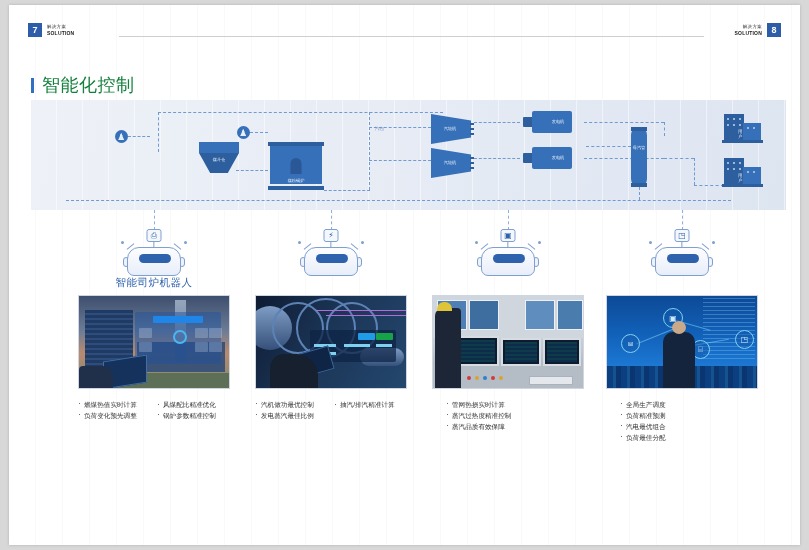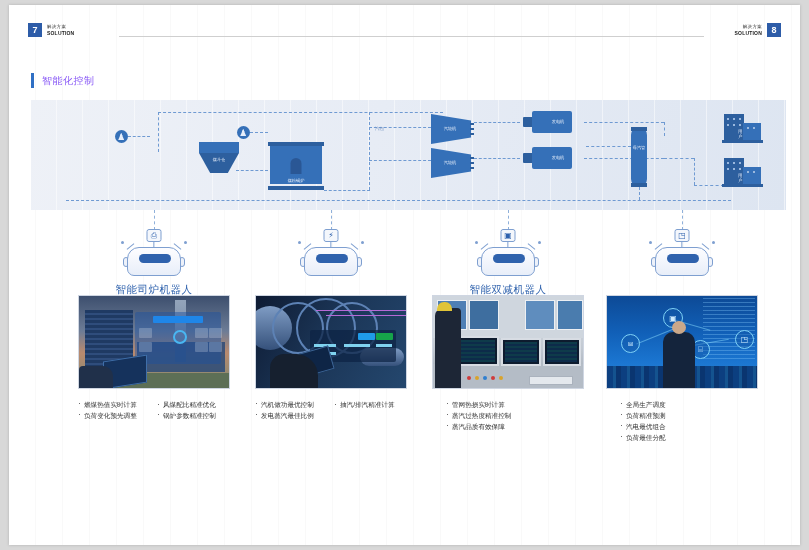--- a/index.html
+++ b/index.html
@@ -38,21 +38,21 @@
   .hdr-cn { font-size:4.5px; color:#333; letter-spacing:.3px; line-height:6px; }
   .hdr-en { font-size:5px; color:#222; font-weight:bold; letter-spacing:.2px; line-height:6px; }
   .hdr-txt { display:flex; flex-direction:column; justify-content:center; }
   .hdr-rule { position:absolute; left:110px; top:31px; width:585px; height:1px; background:#cfcfcf; }
   .hdr-right { position:absolute; right:19px; top:18px; display:flex; align-items:center; gap:5px; }
   .hdr-right .hdr-txt { align-items:flex-end; }
 
   
   .title-wrap { position:absolute; left:22px; top:68px; display:flex; align-items:center; gap:8px; }
   .title-bar { width:3px; height:15px; background:#2f6fc4; }
-  .title-txt { font-size:10px; color:#8b5cf6; letter-spacing:.5px; }
+  .title-txt { font-size:18px; color:#15803d; letter-spacing:.5px; }
 
   
   .diagram {
     position:absolute; left:22px; top:95px; width:755px; height:110px;
     background: linear-gradient(105deg,#eef1f7 0%,#e7ecf5 45%,#dde5f1 100%);
     overflow:hidden;
   }
   .diagram .dg-guides{
     position:absolute; inset:0;
     background-image: repeating-linear-gradient(
@@ -135,21 +135,21 @@
   .rbt .dot-l,.rbt .dot-r{ position:absolute; width:3.4px; height:3.4px; border-radius:50%;
                            background:#7e9fd0; top:11px;}
   .rbt .dot-l{ left:-6px; } .rbt .dot-r{ right:-6px; }
   .rbt .screen{
     position:absolute; left:50%; transform:translateX(-50%); top:-1px;
     width:15px; height:13px; background:#f4f7fc; border:1.3px solid #7e9fd0; border-radius:2.5px;
     display:flex; align-items:center; justify-content:center;
     font-size:8px; color:#2f62ad; line-height:1;
   }
   .rbt .neck{ position:absolute; left:50%; transform:translateX(-50%); top:12px; width:1.3px; height:5px; background:#7e9fd0;}
-  .rbt-label{ margin-top:7px; font-size:10.5px; color:#2f62ad; letter-spacing:.5px; }
+  .rbt-label{ font-size:10.5px; color:#2f62ad; letter-spacing:.5px; }
 
   
   .cards { position:absolute; left:22px; top:290px; width:755px; }
   .card { position:absolute; width:190px; }
   .photo {
     width:152px; height:94px; margin:0 auto; border:1px solid #cfd6e2;
     position:relative; overflow:hidden;
   }
   
   .ph1 { background:linear-gradient(#3d4f6e 0%,#6c7c96 38%,#b98a6e 62%,#7b8a74 100%); }
@@ -390,21 +390,20 @@
         <div class="ant-l"></div>
         <div class="ant-r"></div>
         <div class="dot-l"></div>
         <div class="dot-r"></div>
         <div class="ear-l"></div>
         <div class="ear-r"></div>
         <div class="head">
           <div class="visor"></div>
         </div>
       </div>
-      <div class="rbt-label">智能双减机器人</div>
     </div>
 
     <div class="robot-col" style="left:556px;">
       <div class="lead-dash"></div>
       <div class="rbt">
         <div class="screen">◳</div>
         <div class="neck"></div>
         <div class="ant-l"></div>
         <div class="ant-r"></div>
         <div class="dot-l"></div>

